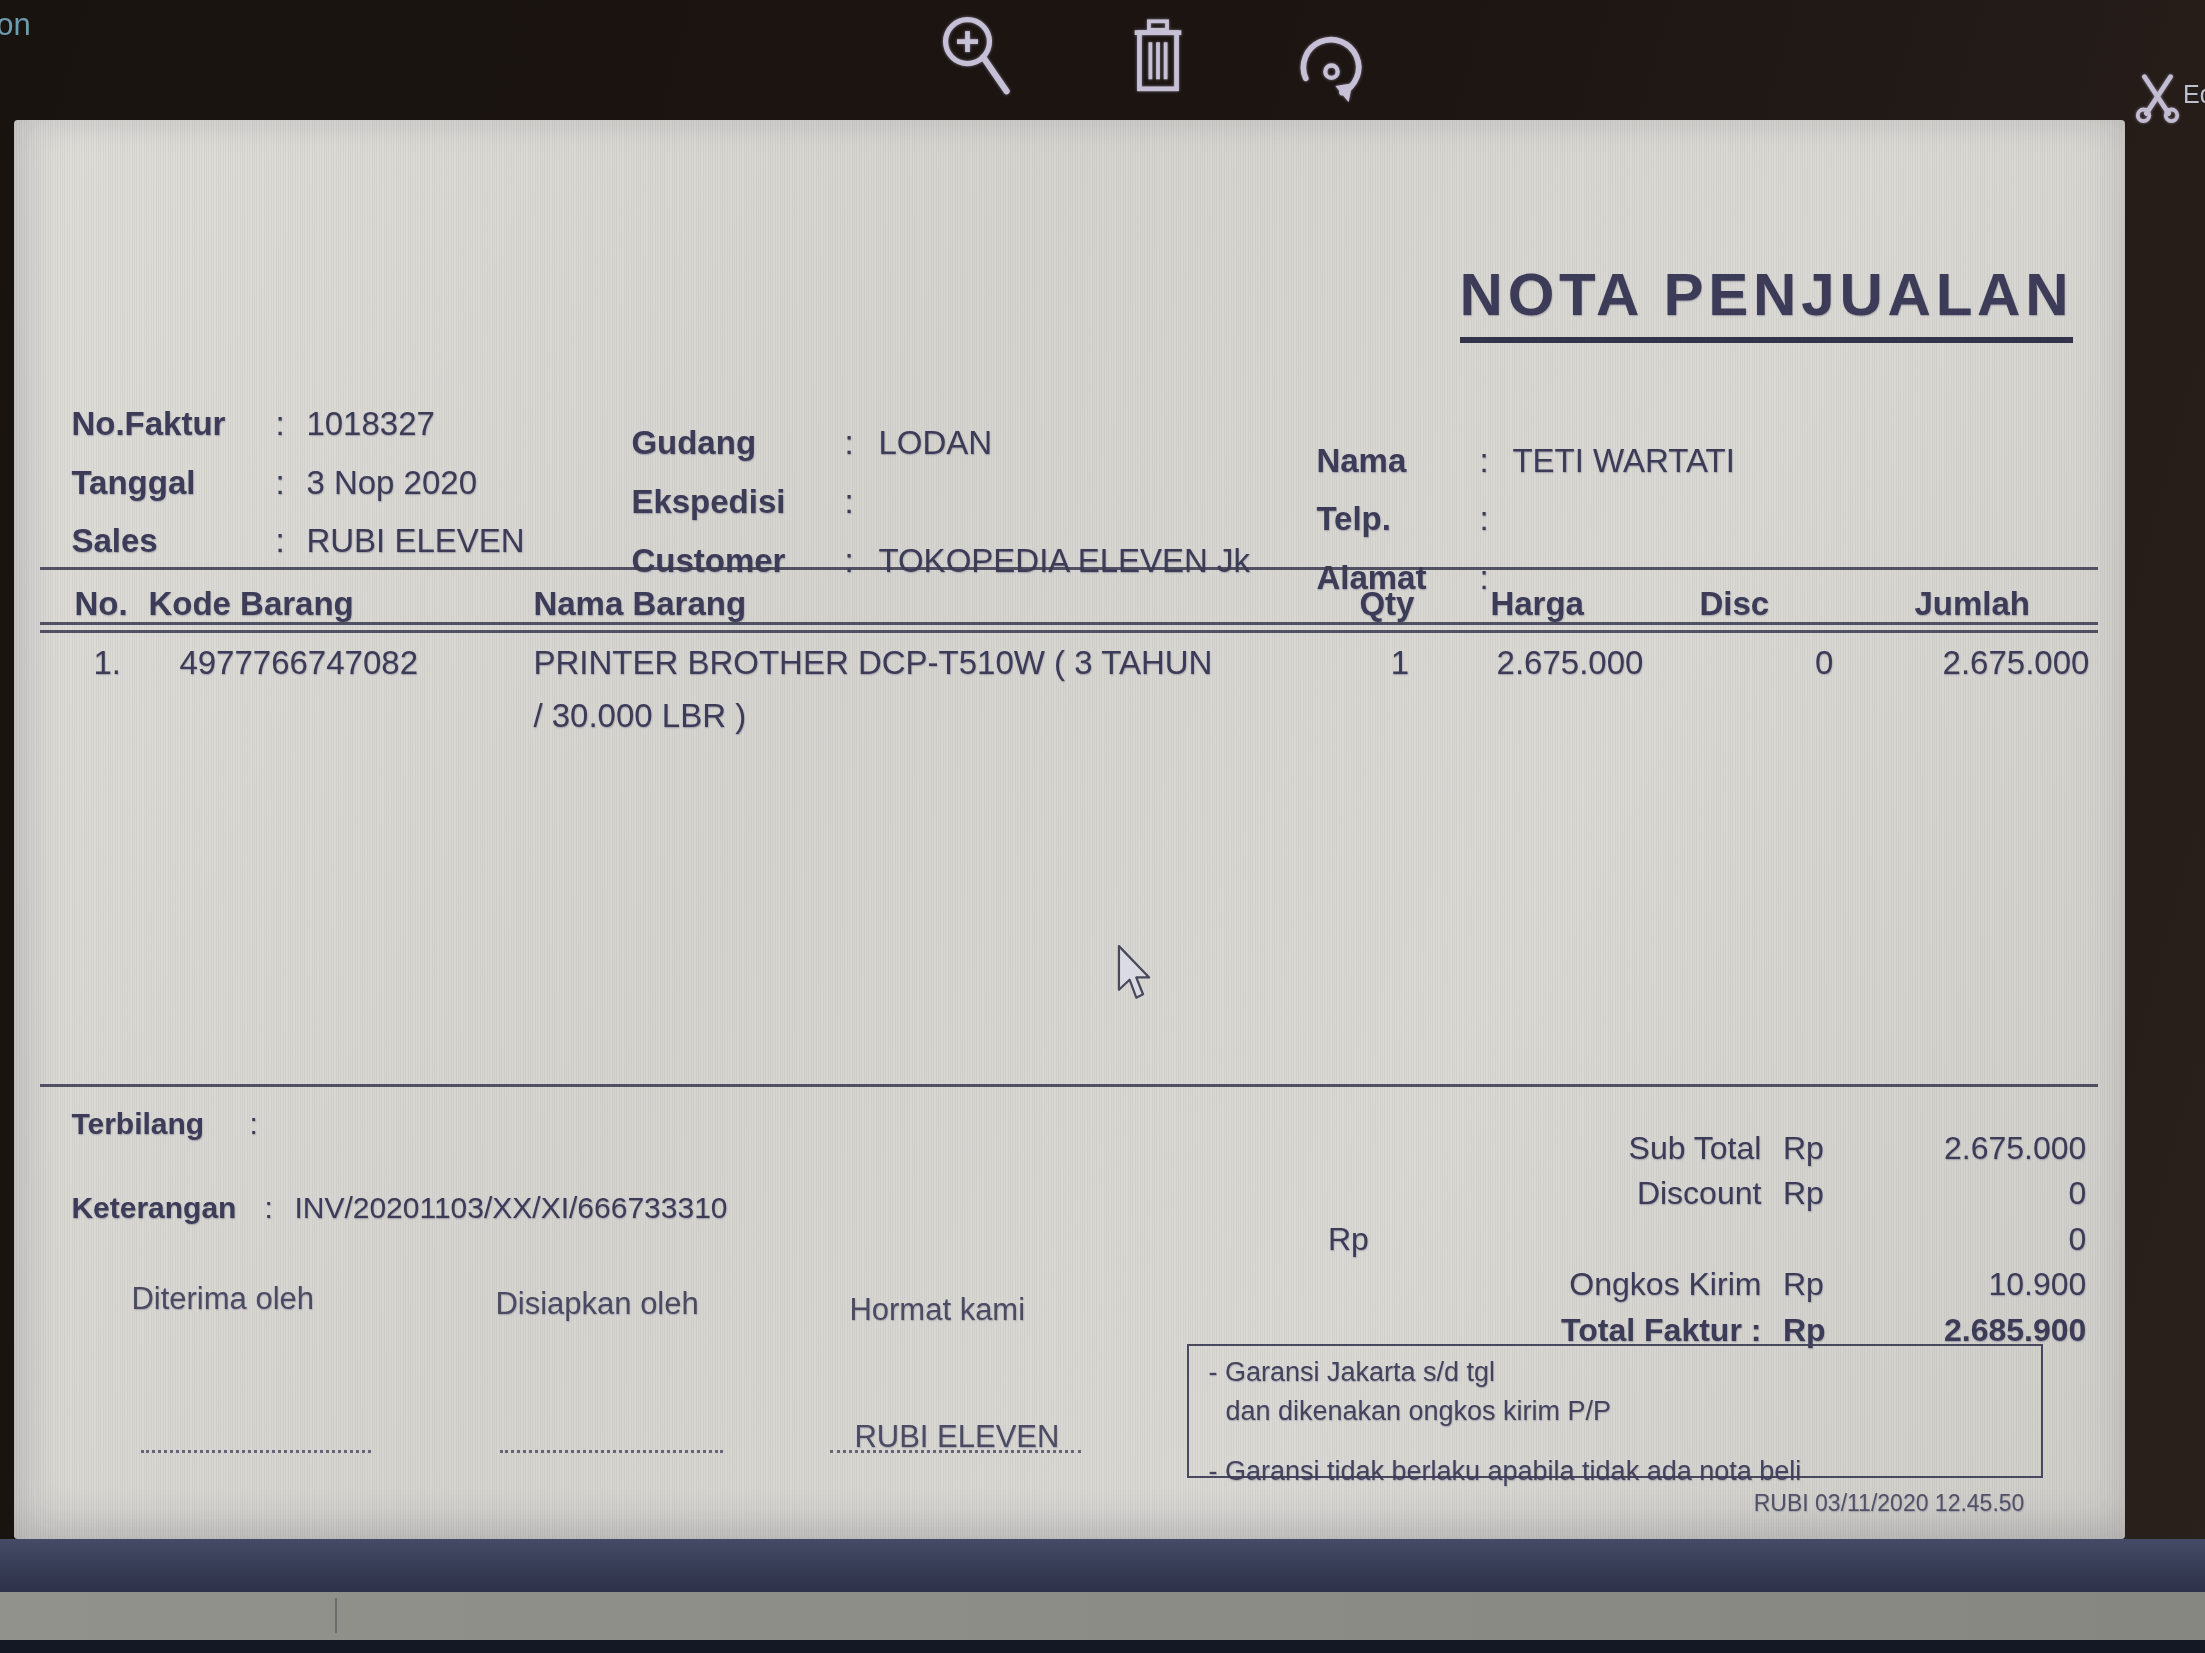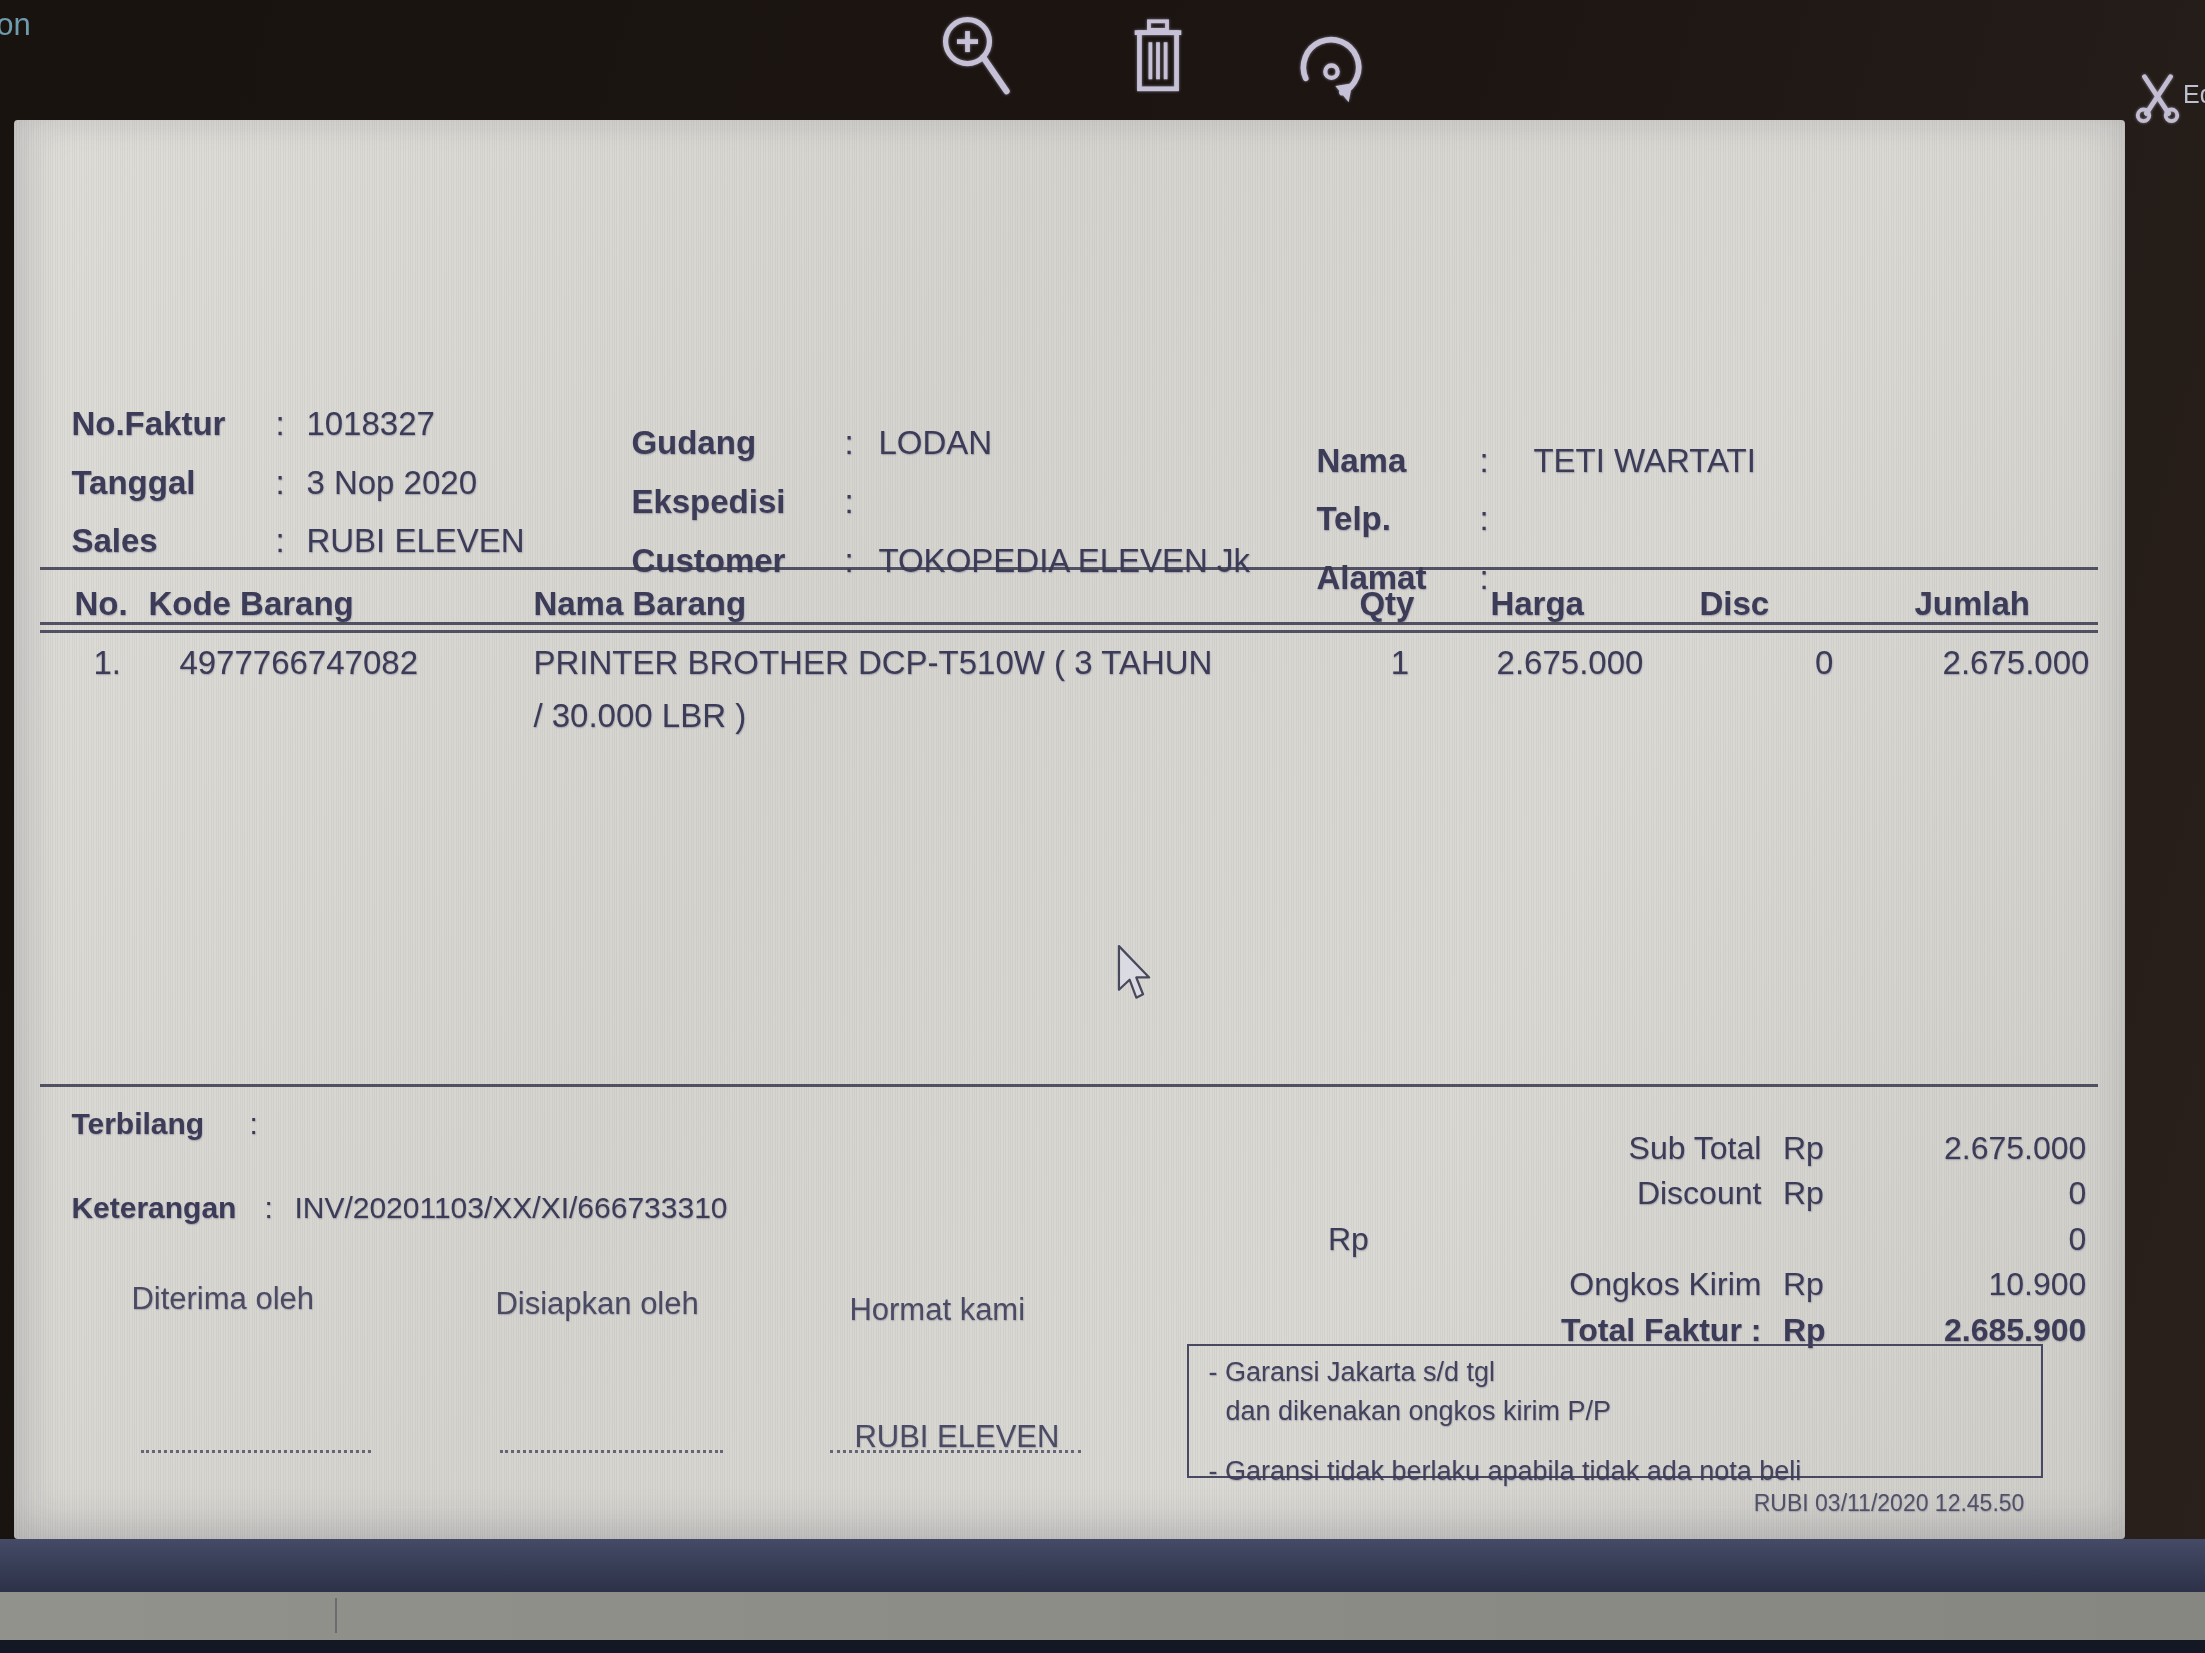--- a/index.html
+++ b/index.html
@@ -72,20 +72,21 @@
   <svg class="abs icon" style="left:2131px;top:71px;" width="53" height="53" viewBox="0 0 110 110">
     <line x1="28" y1="12" x2="78" y2="88" stroke="#d0cbe2" stroke-width="10" stroke-linecap="round"></line>
     <line x1="82" y1="12" x2="32" y2="88" stroke="#d0cbe2" stroke-width="10" stroke-linecap="round"></line>
     <circle cx="26" cy="92" r="12" fill="none" stroke="#d0cbe2" stroke-width="8"></circle>
     <circle cx="84" cy="92" r="12" fill="none" stroke="#d0cbe2" stroke-width="8"></circle>
   </svg>
   <span class="abs edit-text">Ed</span>
 
   <div class="abs page">
 
+    <span class="abs title">NOTA PENJUALAN</span>
 
     <span class="abs fs b" style="left:57px;top:285px;">No.Faktur</span>
     <span class="abs fs" style="left:261px;top:285px;">:</span>
     <span class="abs fs" style="left:292px;top:285px;">1018327</span>
     <span class="abs fs b" style="left:57px;top:344px;">Tanggal</span>
     <span class="abs fs" style="left:261px;top:344px;">:</span>
     <span class="abs fs" style="left:292px;top:344px;">3 Nop 2020</span>
     <span class="abs fs b" style="left:57px;top:402px;">Sales</span>
     <span class="abs fs" style="left:261px;top:402px;">:</span>
     <span class="abs fs" style="left:292px;top:402px;">RUBI ELEVEN</span>
@@ -95,21 +96,21 @@
     <span class="abs fs" style="left:864px;top:304px;">LODAN</span>
     <span class="abs fs b" style="left:617px;top:363px;">Ekspedisi</span>
     <span class="abs fs" style="left:830px;top:363px;">:</span>
     <span class="abs fs" style="left:864px;top:363px;"></span>
     <span class="abs fs b" style="left:617px;top:422px;">Customer</span>
     <span class="abs fs" style="left:830px;top:422px;">:</span>
     <span class="abs fs" style="left:864px;top:422px;">TOKOPEDIA ELEVEN Jk</span>
 
     <span class="abs fs b" style="left:1302px;top:322px;">Nama</span>
     <span class="abs fs" style="left:1465px;top:322px;">:</span>
-    <span class="abs fs" style="left:1498px;top:322px;margin-left:21px;">TETI WARTATI</span>
+    <span class="abs fs" style="left:1498px;top:322px;">TETI WARTATI</span>
     <span class="abs fs b" style="left:1302px;top:380px;">Telp.</span>
     <span class="abs fs" style="left:1465px;top:380px;">:</span>
     <span class="abs fs" style="left:1498px;top:380px;"></span>
     <span class="abs fs b" style="left:1302px;top:439px;">Alamat</span>
     <span class="abs fs" style="left:1465px;top:439px;">:</span>
     <span class="abs fs" style="left:1498px;top:439px;"></span>
 
     <div class="rule" style="top:447px;"></div>
 
     <span class="abs fs b" style="left:60px;top:465px;">No.</span>

